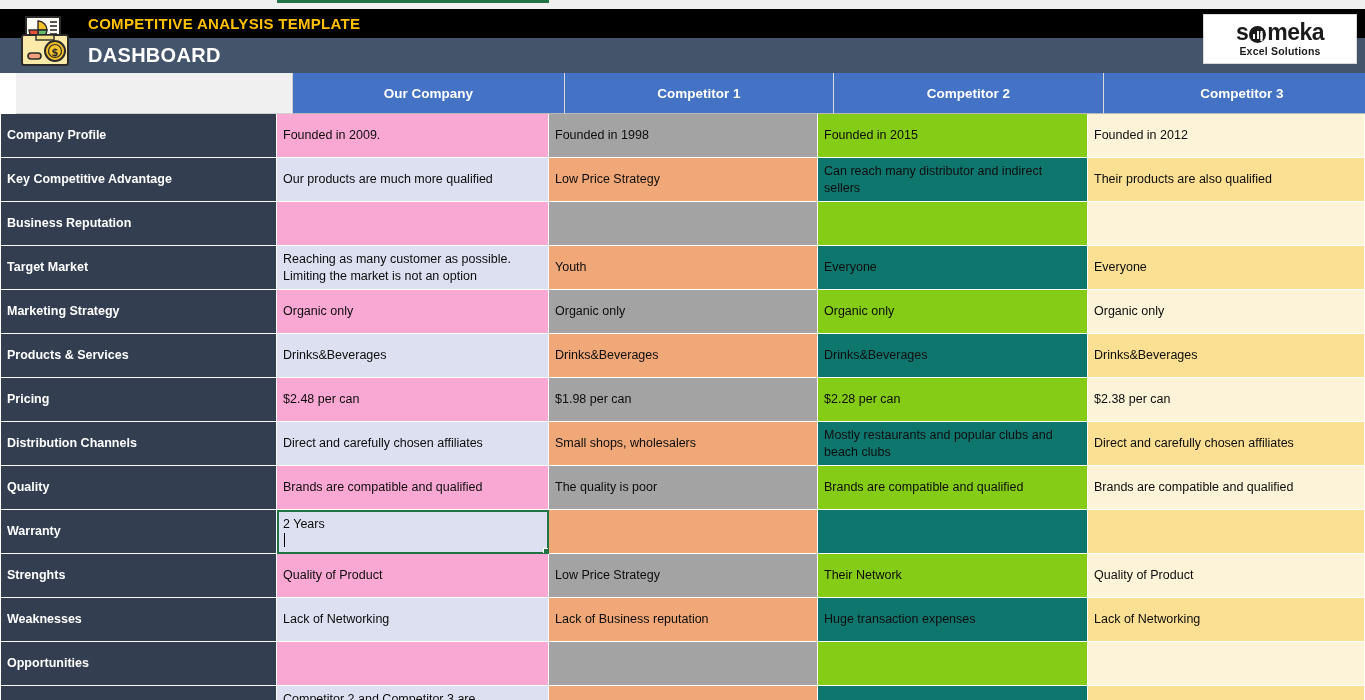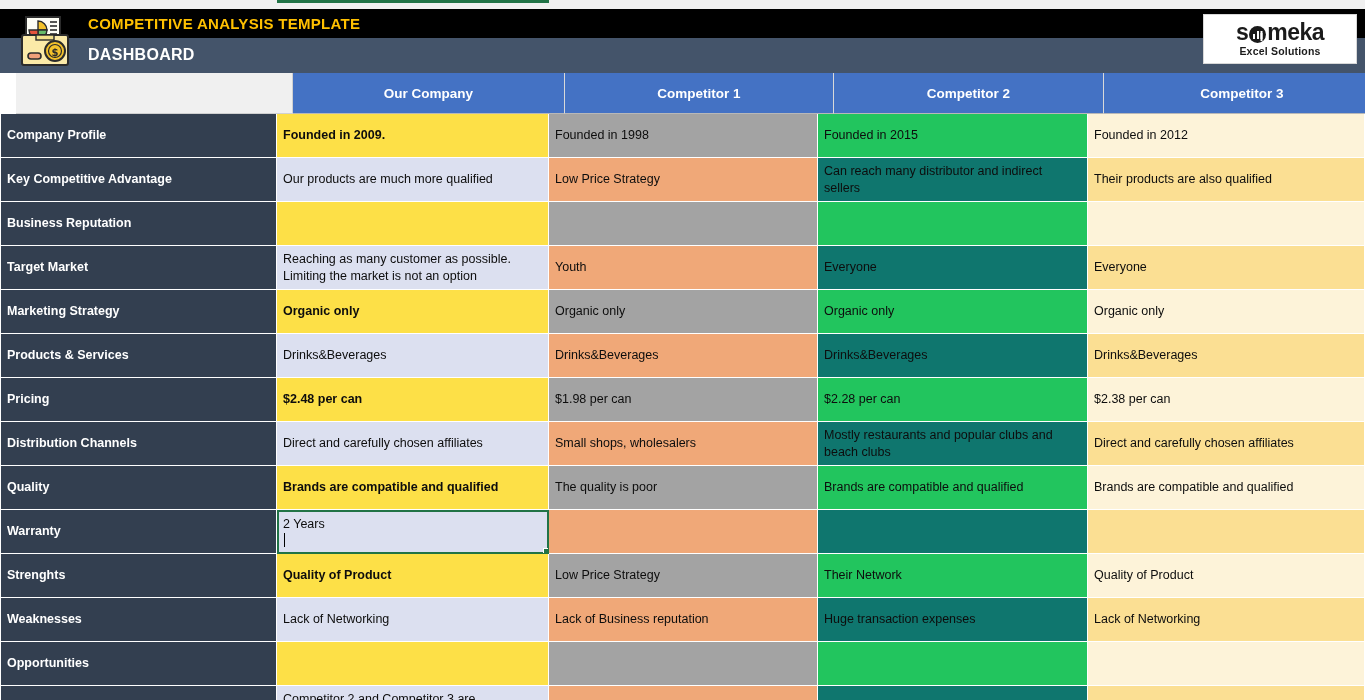--- a/index.html
+++ b/index.html
@@ -30,21 +30,21 @@
   #banner-navy{
     position:absolute;left:0;top:29px;width:1365px;height:35px;background:#44546a;
   }
   #banner-title{
     position:absolute;left:88px;top:4px;
     color:#ffc000;font-size:15px;font-weight:bold;letter-spacing:.3px;
     line-height:22px;
   }
   #banner-sub{
     position:absolute;left:88px;top:33px;
-    color:#ffffff;font-size:16px;font-weight:bold;letter-spacing:.3px;
+    color:#ffffff;font-size:20px;font-weight:bold;letter-spacing:.3px;
     line-height:26px;
   }
 
   
   #banner-icon{
     position:absolute;left:18px;top:4px;width:58px;height:58px;
   }
 
   
   #logo{
@@ -109,25 +109,25 @@
   .row.data.partial{height:27px;align-items:flex-start;}
   .row.data.partial .cell{height:27px;align-items:flex-start;padding-top:5px;}
 
   .lbl{
     background:#333f50;color:#ffffff;font-weight:bold;font-size:12.5px;
     border-right:1px solid #ffffff;border-bottom:1px solid #ffffff;
     border-left:1px solid #ffffff;
   }
 
   
-  .our-a{background:#fde047;font-weight:bold;}
+  .our-a{background:#f9a8d4;}
   .our-b{background:#dce0f0;}
   .c1-a{background:#a3a3a3;}
   .c1-b{background:#f0a878;}
-  .c2-a{background:#22c55e;}
+  .c2-a{background:#84cc16;}
   .c2-b{background:#0f766e;}
   .c3-a{background:#fdf3d9;}
   .c3-b{background:#fbdf93;}
 
   
   .selected{
     position:relative;
     outline:2px solid #217346;
     outline-offset:-2px;
     z-index:5;

